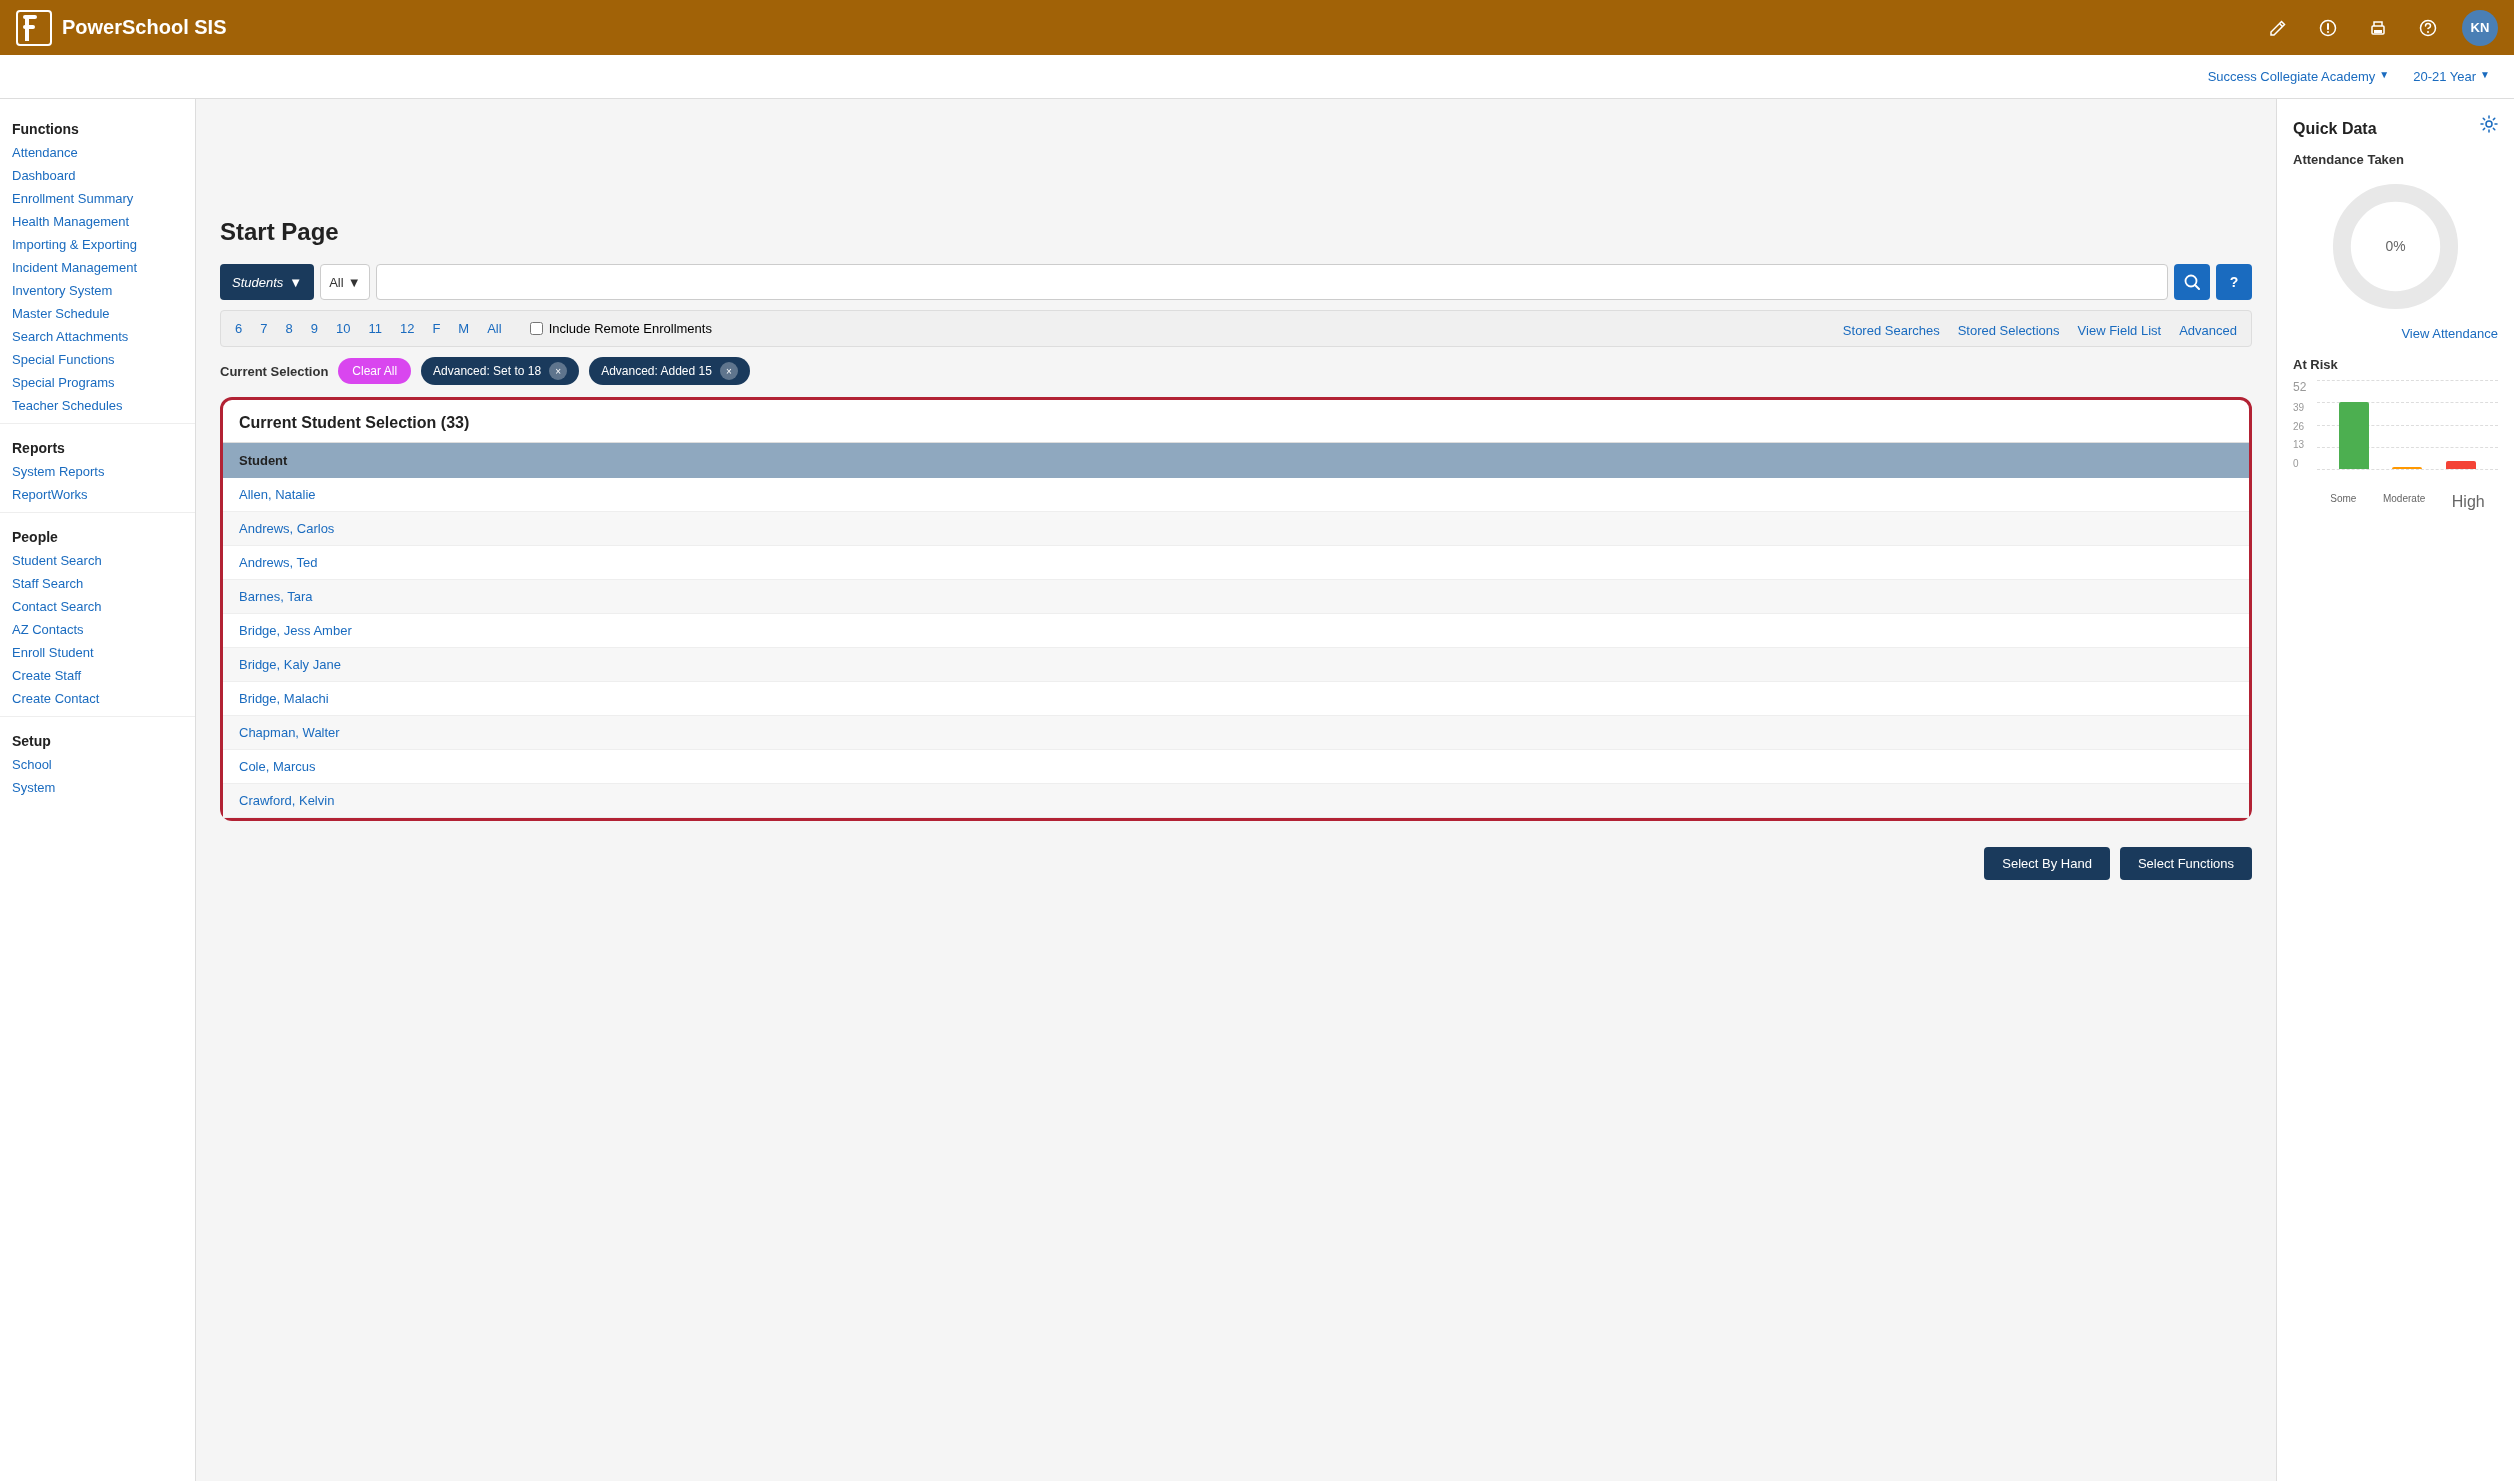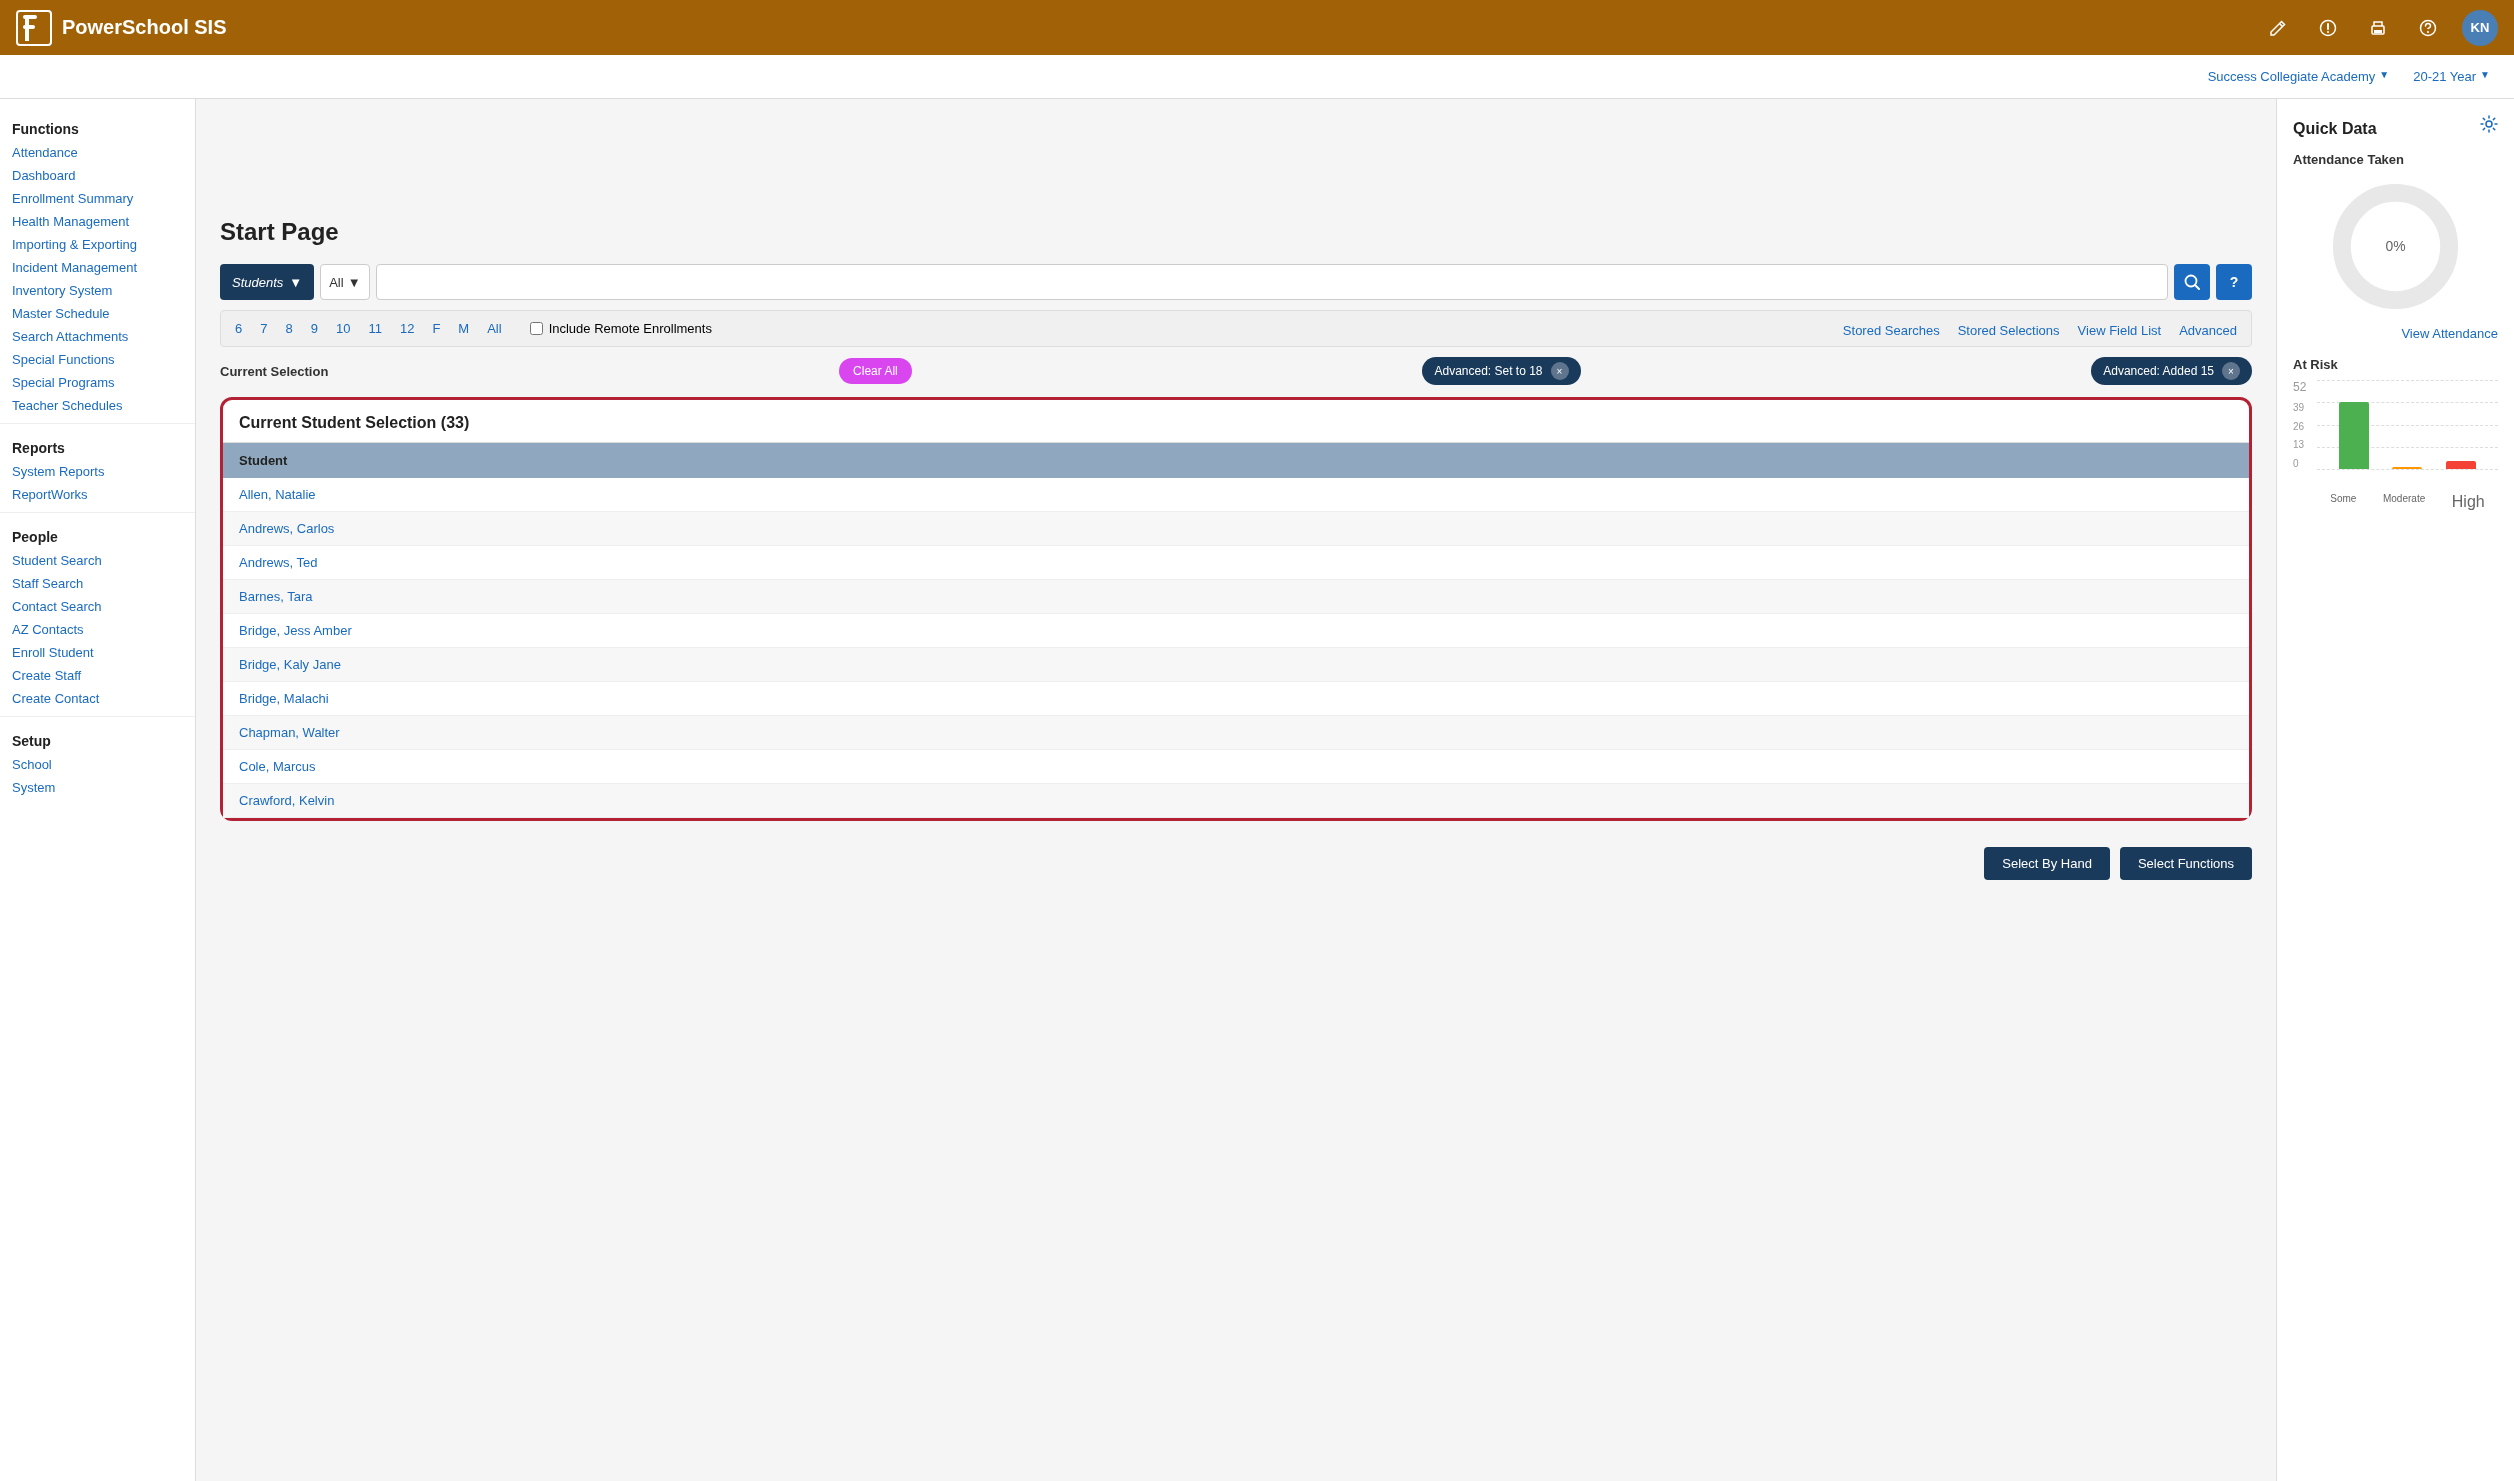--- a/index.html
+++ b/index.html
@@ -268,21 +268,20 @@
       cursor: pointer;
     }
 
     
     .current-selection-bar {
       display: flex;
       align-items: center;
       gap: 10px;
       margin-bottom: 12px;
       flex-wrap: wrap;
-      justify-content: space-between;
     }
     .current-selection-label {
       font-size: 13px;
       font-weight: 600;
       color: #333;
     }
     .btn-clear-all {
       background: #d946ef;
       color: white;
       border: none;

